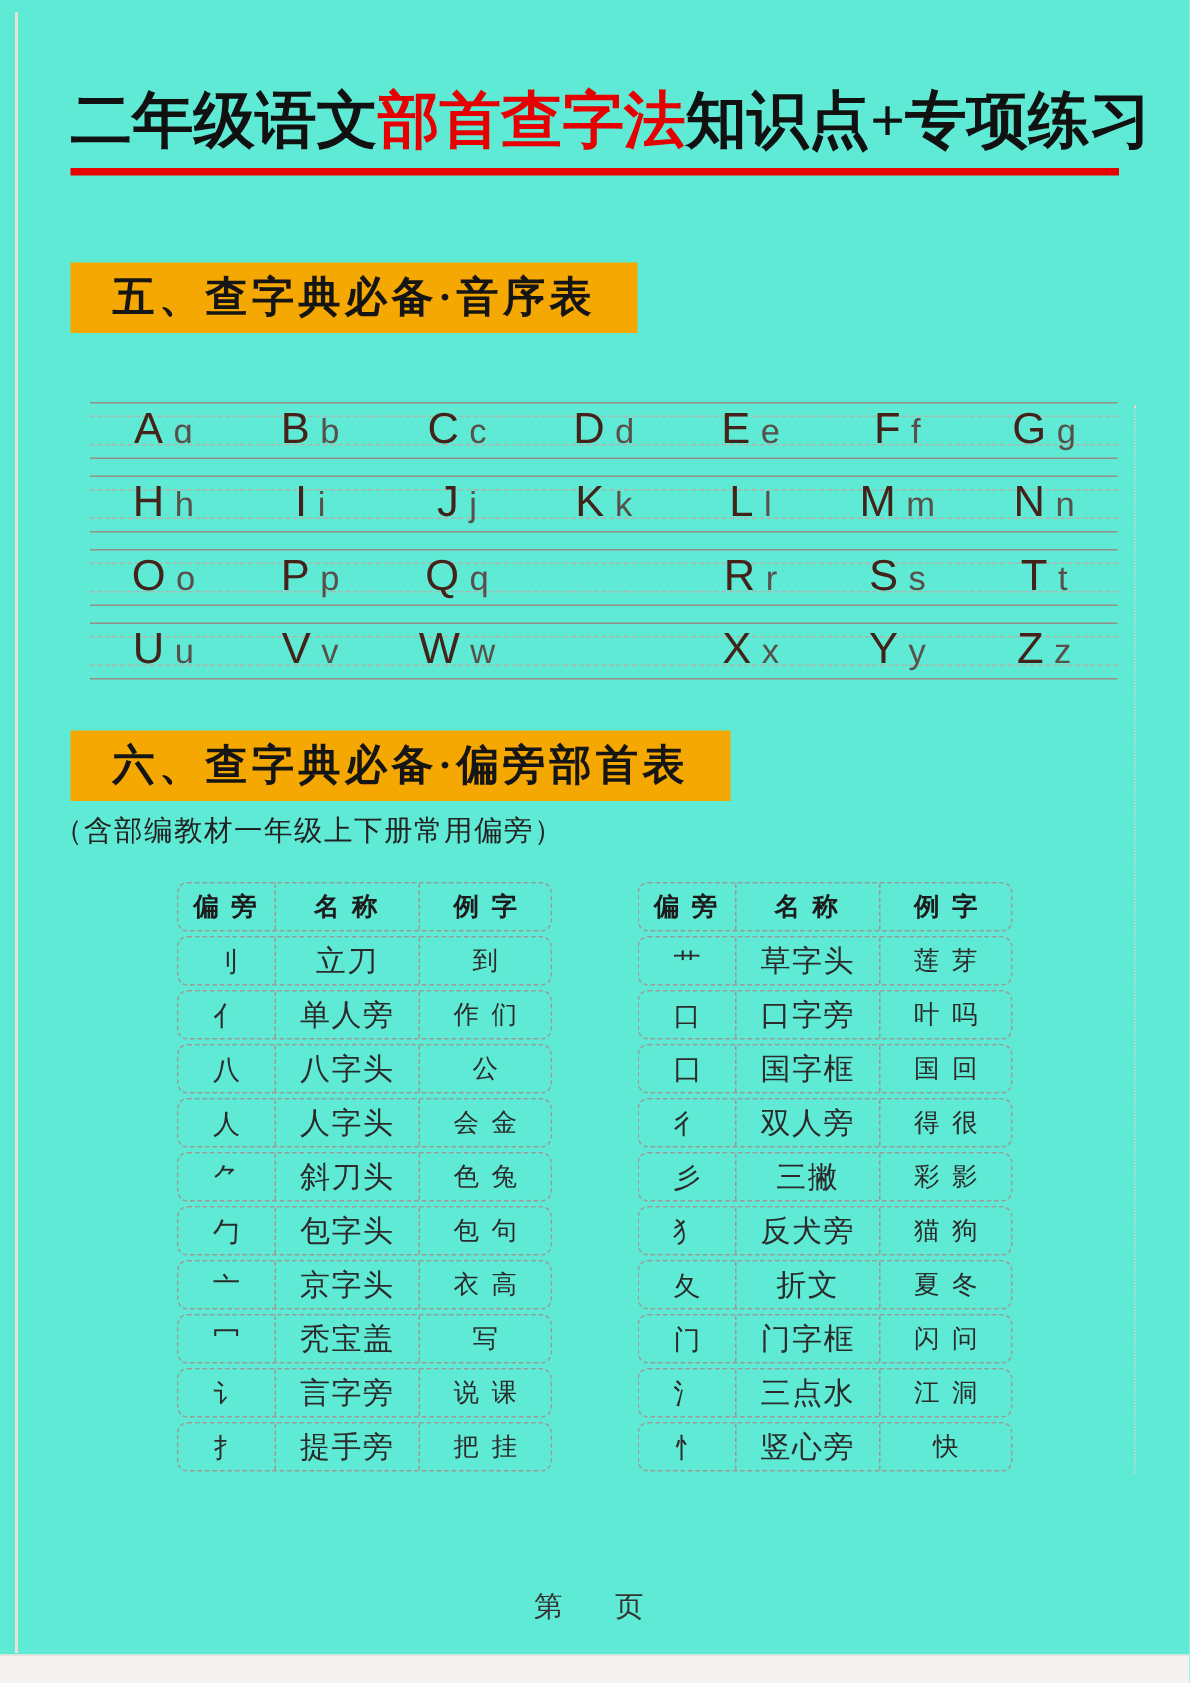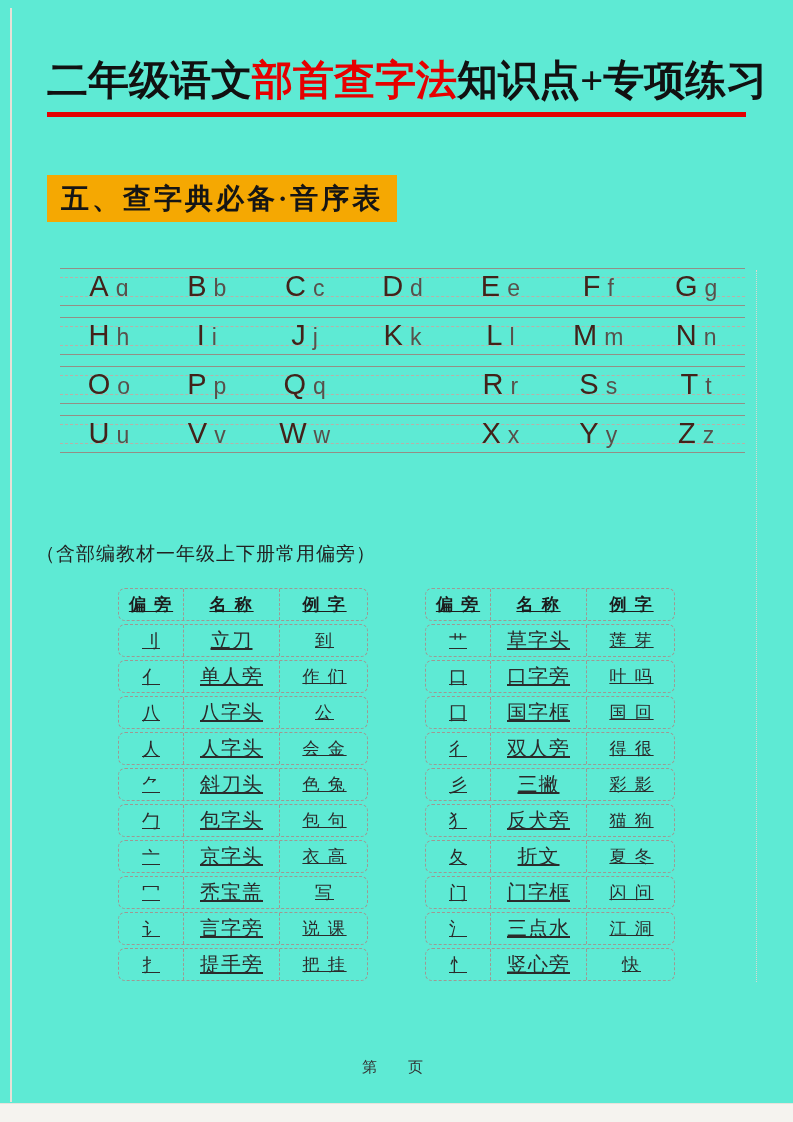--- a/index.html
+++ b/index.html
@@ -17,21 +17,21 @@
   
   .title { position:absolute; top:54px; left:47px; width:700px;
            font-family:"Liberation Serif", serif; font-weight:bold;
            font-size:41px; line-height:52px; color:#111; white-space:nowrap; }
   .title .t-red { color:var(--title-red); }
   .title-underline { position:absolute; top:112px; left:47px; width:699px; height:5px;
                      background:var(--title-red); }
 
   
   .section-bar { position:absolute; left:47px; height:47px; line-height:47px;
-                 display:inline-block; padding:0 14px; background:var(--highlight);
+                 display:inline-block; padding:0 28px; background:var(--highlight);
                  font-family:"Liberation Serif", serif; font-weight:bold;
                  font-size:28px; letter-spacing:3px; color:#151515; white-space:nowrap; }
   .bar-five { top:175px; }
   .bar-six  { top:487px; }
 
   
   .stave { position:absolute; top:268px; left:60px; width:685px; }
   .stave-row { position:relative; height:38px; margin-bottom:11px; display:flex; }
   .ln { position:absolute; left:0; right:0; height:0; }
   .ln.solid  { border-top:1.5px solid #948e86; }
@@ -47,31 +47,31 @@
   .subtitle { position:absolute; top:541px; left:0; width:100%; text-align:left;
               font-family:"Liberation Serif", serif; font-size:19px; letter-spacing:1px;
               color:#222;margin-left:36px; }
 
   
   .tables { position:absolute; top:588px; left:118px; width:557px;
             display:flex; justify-content:space-between; }
   .rtable { width:250px; }
   .rrow { box-sizing:border-box; height:33px; margin-bottom:3px; border:1px dashed #9e9993;
           border-radius:7px; display:grid; grid-template-columns:64px 96px 90px;
-          font-family:"Liberation Serif", serif; color:#2b2b2b;text-decoration:underline; }
+          font-family:"Liberation Serif", serif; color:#2b2b2b; }
   .rrow > div { display:flex; align-items:center; justify-content:center; overflow:hidden; }
   .rrow > div + div { border-left:1px dashed #9e9993; }
   .rrow.hdr { font-weight:bold; font-size:17px; letter-spacing:2px; color:#1c1c1c; }
   .cell-radical  { font-size:18px; }
   .cell-name     { font-size:20px; letter-spacing:1px; }
   .cell-examples { font-size:17px; letter-spacing:2px; }
 
   
   .footer { position:absolute; top:1058px; left:0; width:100%; text-align:center;
-            font-size:15px; letter-spacing:8px; color:#333;
+            font-size:19px; letter-spacing:8px; color:#333;
             font-family:"Liberation Sans", sans-serif; }
 </style>
 </head>
 <body>
 
 <div class="page">
 
   <div class="edge-left"></div>
   <div class="edge-right"></div>
 
@@ -262,20 +262,21 @@
         </div>
       <div class="letter-cell">
           <div class="pair">
             <span class="cap">Z</span>
             <span class="low">z</span>
           </div>
         </div>
     </div>
   </div>
 
+  <div class="section-bar bar-six">六、查字典必备·偏旁部首表</div>
 
   <div class="subtitle">（含部编教材一年级上下册常用偏旁）</div>
 
   <div class="tables">
 
     <div class="rtable">
       <div class="rrow hdr">
         <div>偏 旁</div>
         <div>名 称</div>
         <div>例 字</div>

